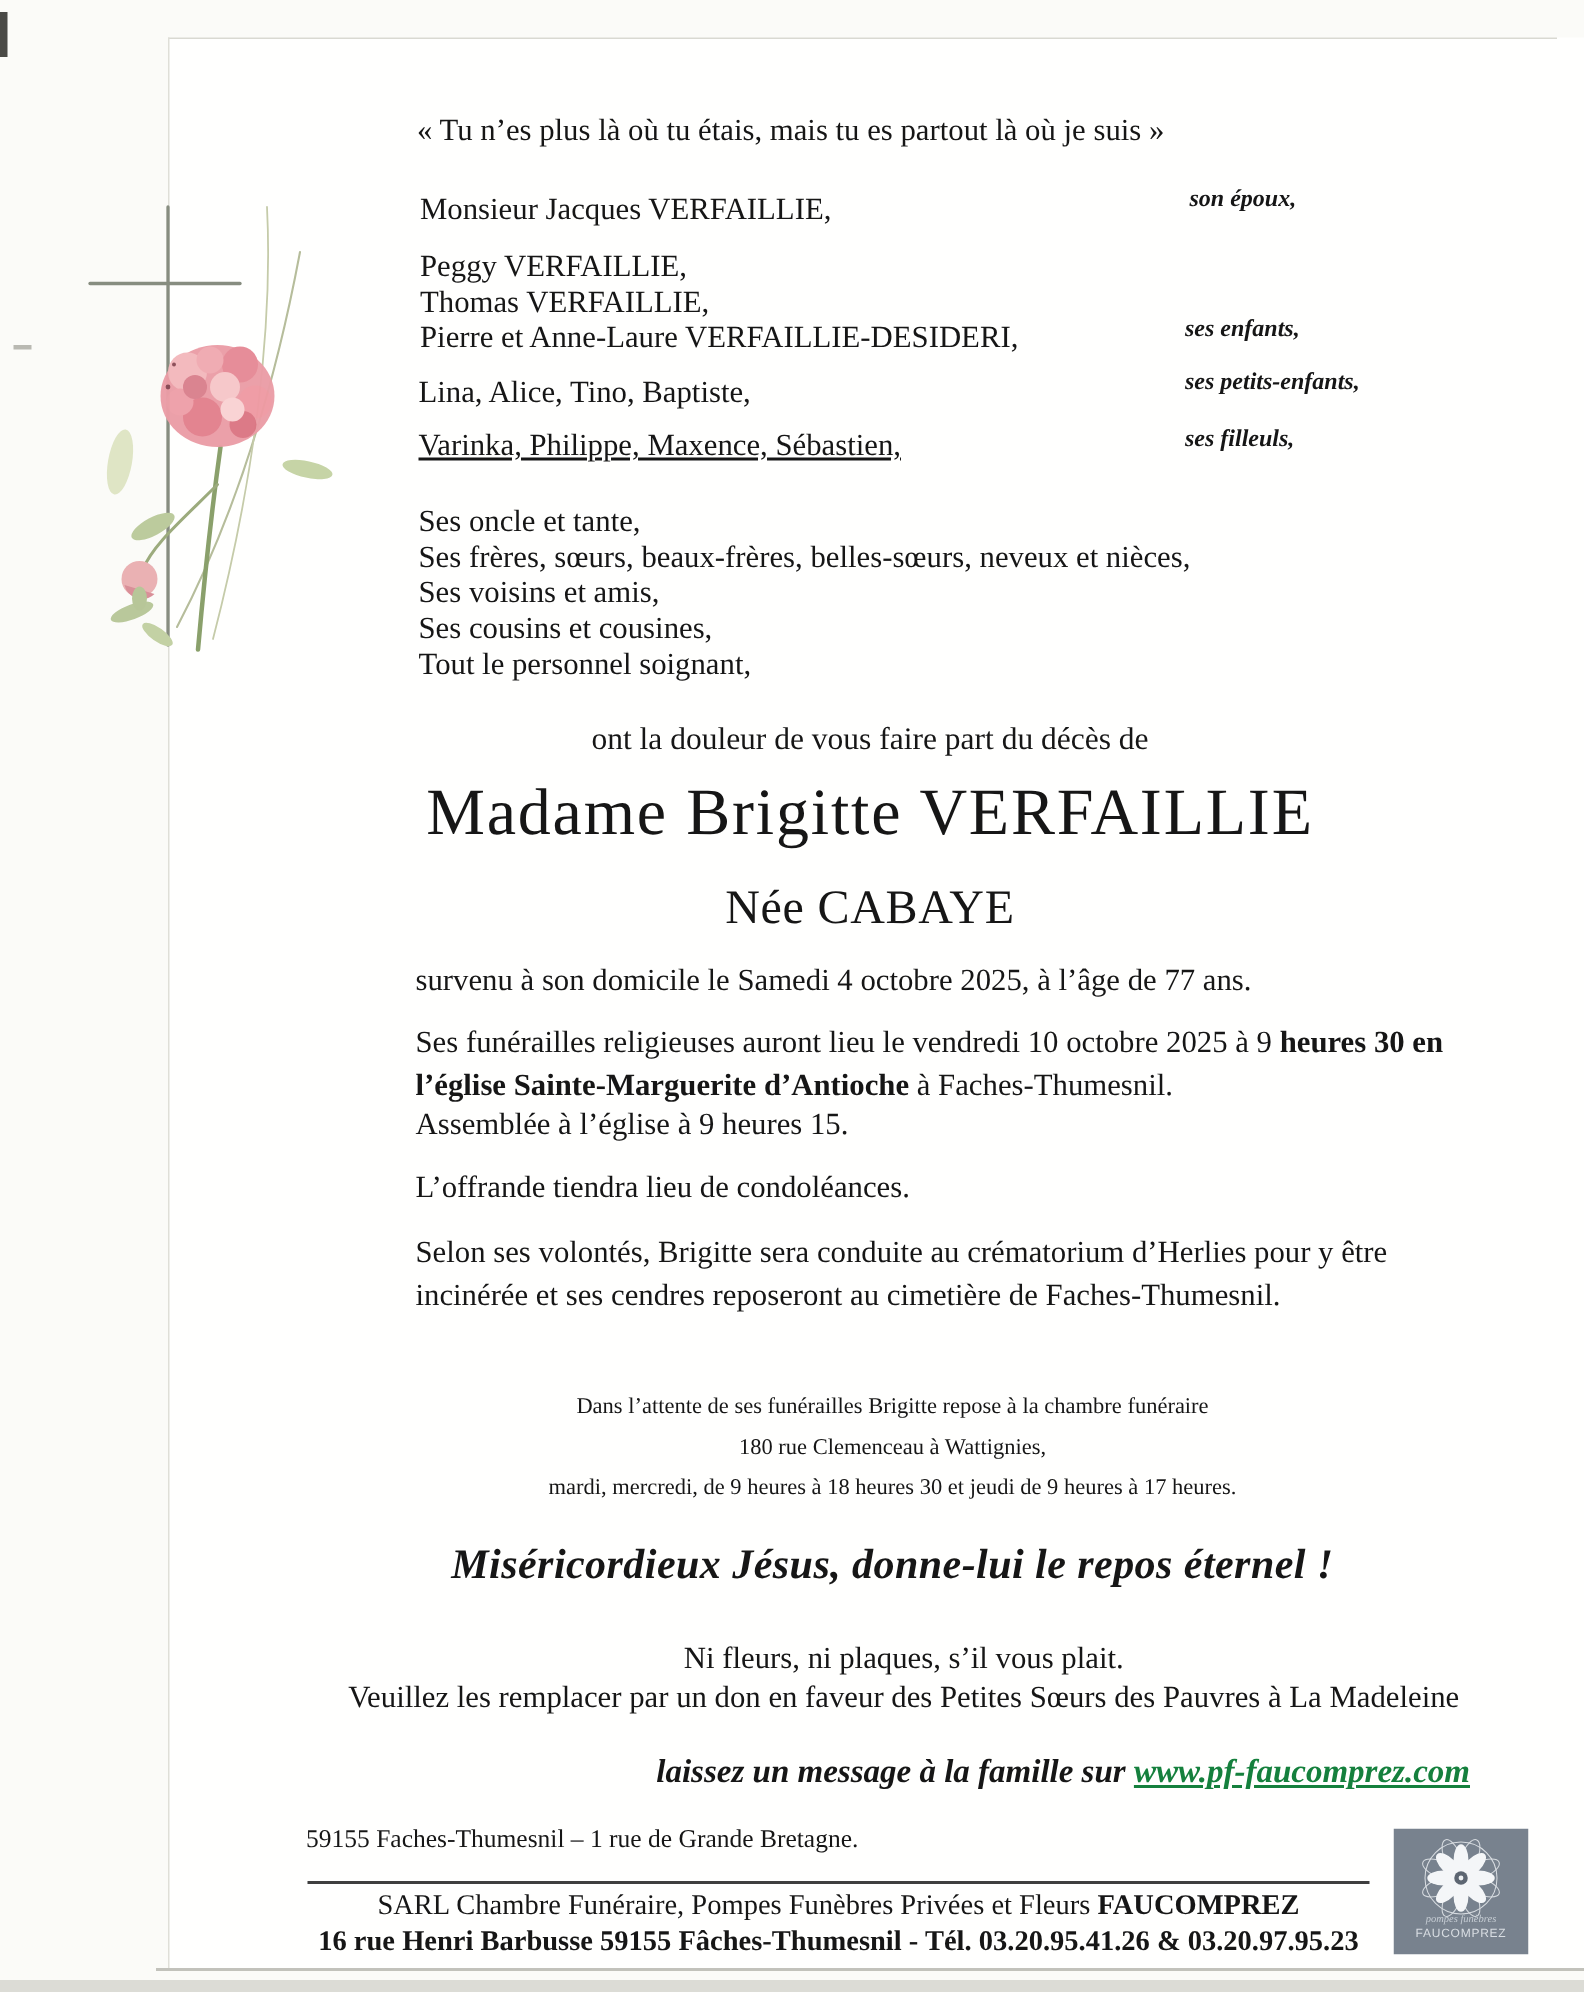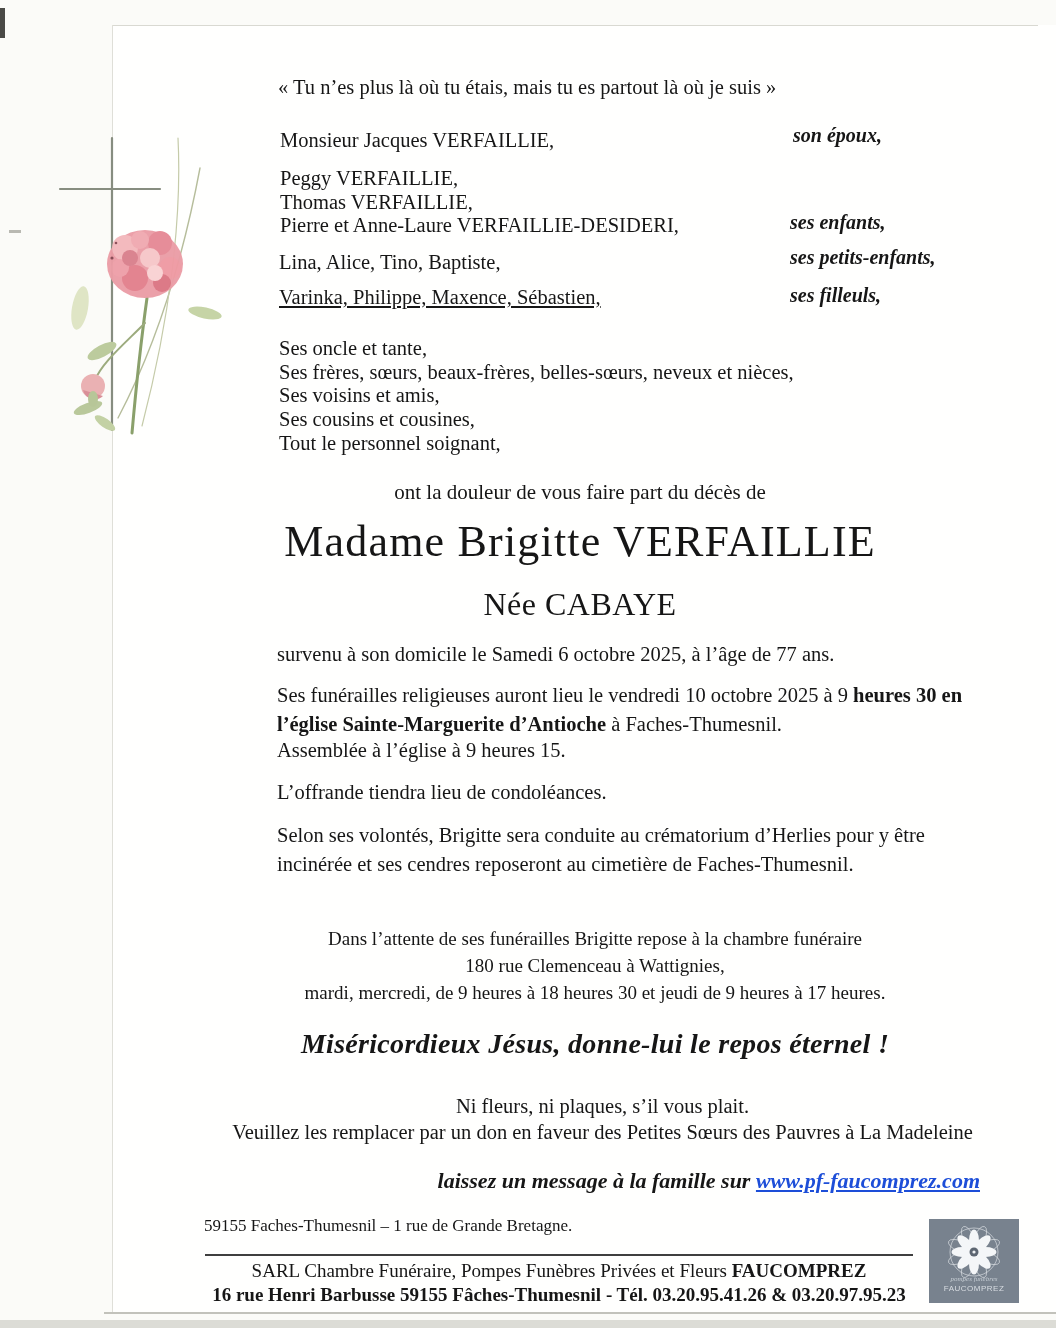--- a/index.html
+++ b/index.html
@@ -6,30 +6,30 @@
   body{
     width:1056px;height:1328px;position:relative;overflow:hidden;
     background:#fbfbf8;
     font-family:"Liberation Serif","DejaVu Serif",serif;
     color:#161616;
   }
   .card{position:absolute;left:112px;top:25px;width:944px;height:1287px;background:#fffffe;}
   .edge{position:absolute;background:#d9d9d2;}
   .abs{position:absolute;}
   .t{font-size:20.5px;line-height:1.16;white-space:nowrap;}
-  .rel-label{font-size:20px;font-style:italic;font-weight:bold;white-space:nowrap;}
+  .rel-label{font-size:16px;font-style:italic;font-weight:bold;white-space:nowrap;}
   .stack{font-size:20.5px;line-height:23.6px;white-space:nowrap;}
   .center{text-align:center;}
   .para{font-size:20.5px;line-height:29px;}
   .bold{font-weight:bold;}
   .title-name{font-size:44px;letter-spacing:1.2px;line-height:1.08;}
   .maiden{font-size:32px;margin-top:20px;letter-spacing:0.5px;}
   .prayer{font-size:28px;font-style:italic;font-weight:bold;letter-spacing:0.3px;}
   .msg{font-size:22px;font-style:italic;font-weight:bold;}
-  .msg a{color:#1d4ed8;text-decoration:underline;cursor:pointer;}
+  .msg a{color:#15803d;text-decoration:underline;cursor:pointer;}
   .footer-small{font-size:19px;line-height:24px;}
   .artifact{position:absolute;background:#4a4a46;}
 </style>
 </head>
 <body>
 
 <div class="card"></div>
 <div class="edge" style="left:112px;top:25px;width:926px;height:1px;"></div>
 <div class="edge" style="left:112px;top:25px;width:1px;height:1287px;background:#dfdfd8;"></div>
 <div class="edge" style="left:104px;top:1312px;width:952px;height:2px;background:#c2c2bb;"></div>
@@ -105,31 +105,31 @@
   <div>Tout le personnel soignant,</div>
 </div>
 
 <div class="abs center" style="left:180px;top:480px;width:800px;font-size:21px;">ont la douleur de vous faire part du décès de</div>
 
 <div class="abs center" style="left:130px;top:518px;width:900px;">
   <div class="title-name">Madame Brigitte VERFAILLIE</div>
   <div class="maiden">Née CABAYE</div>
 </div>
 
-<div class="abs t" style="left:277px;top:643px;">survenu à son domicile le Samedi 6 octobre 2025, à l’âge de 77 ans.</div>
+<div class="abs t" style="left:277px;top:643px;">survenu à son domicile le Samedi 4 octobre 2025, à l’âge de 77 ans.</div>
 
 <div class="abs para" style="left:277px;top:681px;width:722px;">
   <span>Ses funérailles religieuses auront lieu le vendredi 10 octobre 2025 à 9 </span><span class="bold">heures 30 en l’église Sainte-Marguerite d’Antioche</span><span> à Faches-Thumesnil.</span>
 </div>
 
 <div class="abs t" style="left:277px;top:739px;">Assemblée à l’église à 9 heures 15.</div>
 <div class="abs t" style="left:277px;top:781px;">L’offrande tiendra lieu de condoléances.</div>
 <div class="abs para" style="left:277px;top:821px;width:695px;">Selon ses volontés, Brigitte sera conduite au crématorium d’Herlies pour y être incinérée et ses cendres reposeront au cimetière de Faches-Thumesnil.</div>
 
-<div class="abs center" style="left:140px;top:925px;width:910px;font-size:19px;line-height:27px;">
+<div class="abs center" style="left:140px;top:925px;width:910px;font-size:15px;line-height:27px;">
   <div>Dans l’attente de ses funérailles Brigitte repose à la chambre funéraire</div>
   <div>180 rue Clemenceau à Wattignies,</div>
   <div>mardi, mercredi, de 9 heures à 18 heures 30 et jeudi de 9 heures à 17 heures.</div>
 </div>
 
 <div class="abs center prayer" style="left:140px;top:1028px;width:910px;">Miséricordieux Jésus, donne-lui le repos éternel !</div>
 
 <div class="abs center" style="left:110px;top:1094px;width:985px;font-size:20.5px;line-height:25.5px;">
   <div>Ni fleurs, ni plaques, s’il vous plait.</div>
   <div>Veuillez les remplacer par un don en faveur des Petites Sœurs des Pauvres à La Madeleine</div>

